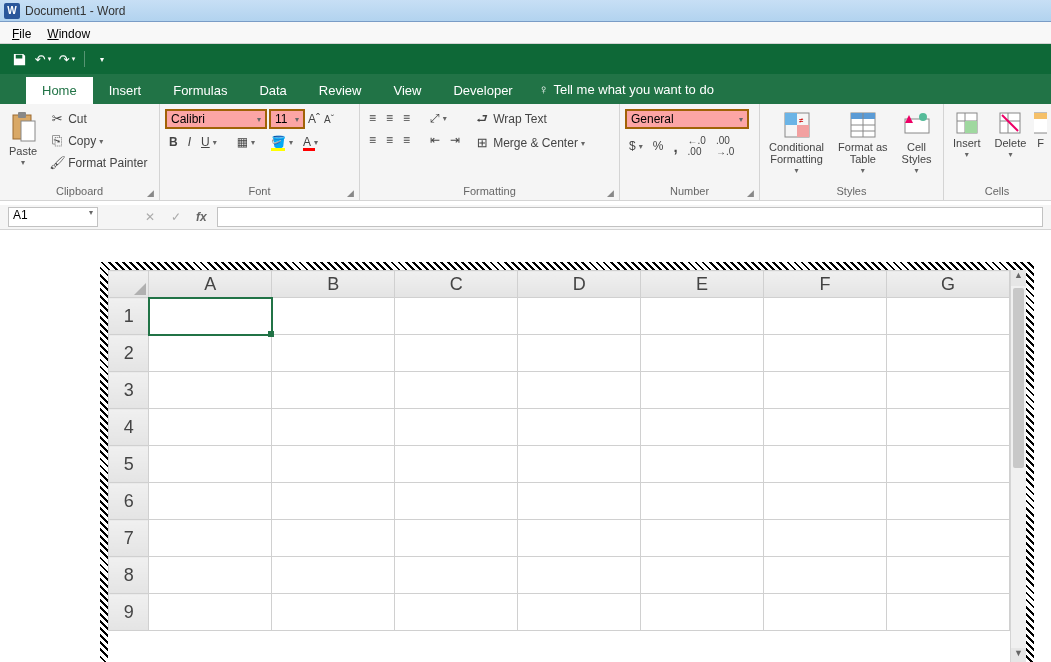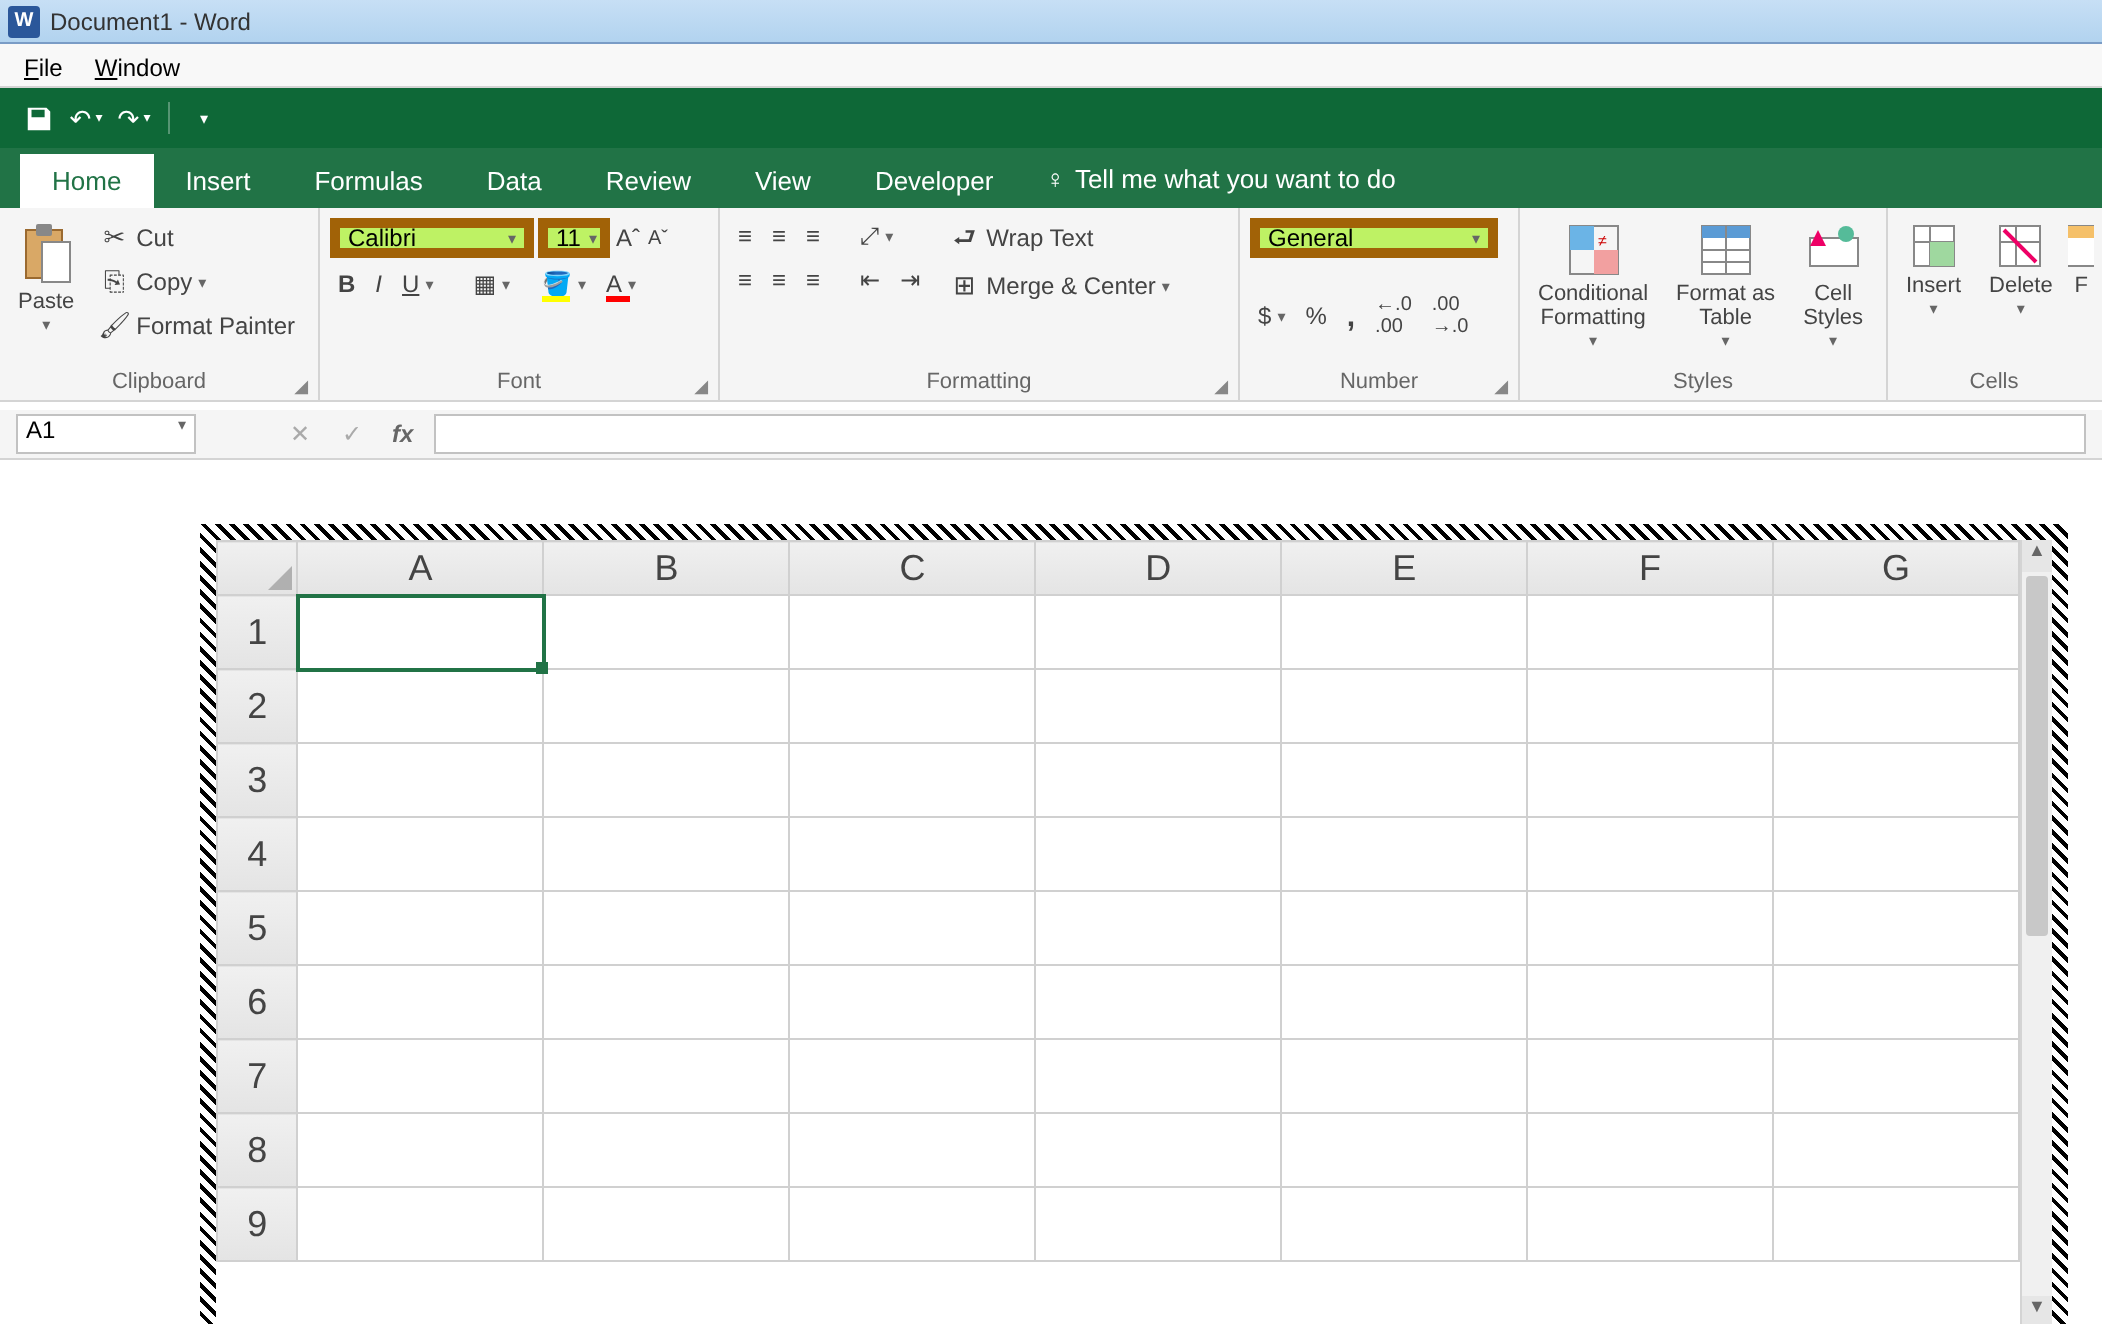--- a/index.html
+++ b/index.html
@@ -17,38 +17,38 @@
 
 
 .qat { height: 30px; background: #0e6837; display: flex; align-items: center; padding: 0 10px; gap: 6px; color: #fff; }
 .qat-icon { width: 18px; height: 18px; display: inline-flex; align-items: center; justify-content: center; font-size: 13px; cursor: default; }
 .qat-dd::after { content: "▾"; font-size: 7px; margin-left: 2px; }
 .qat-sep { width: 1px; height: 16px; background: rgba(255,255,255,0.3); margin: 0 2px; }
 
 
 .ribbon-tabs { height: 30px; background: #217346; display: flex; align-items: flex-end; padding: 0 10px; gap: 0; font-size: 13px; color: #fff; }
 .ribbon-tab { padding: 6px 16px; cursor: default; }
-.ribbon-tab.active { background: #fff; color: #217346; }
+.ribbon-tab.active { background: #fff; color: #217346; margin-left: 16px; }
 .tell-me { display: flex; align-items: center; gap: 5px; padding: 0 10px; height: 100%; }
 .bulb-icon { font-size: 13px; }
 
 
 .ribbon { height: 97px; background: #f5f5f5; border-bottom: 1px solid #d4d4d4; display: flex; align-items: stretch; }
 .group { border-right: 1px solid #d4d4d4; padding: 3px 3px 0 3px; display: flex; flex-direction: column; }
 .group-body { flex: 1; display: flex; align-items: flex-start; gap: 2px; }
 .group-label { text-align: center; font-size: 11px; color: #666; padding-bottom: 3px; position: relative; }
 .group-launcher { position: absolute; right: 2px; bottom: 2px; font-size: 9px; color: #888; }
 
 .vstack { display: flex; flex-direction: column; gap: 2px; }
 .hstack { display: flex; align-items: center; gap: 2px; }
 .ribbon-btn { padding: 2px 4px; display: inline-flex; align-items: center; gap: 3px; font-size: 12px; color: #444; cursor: default; white-space: nowrap; }
 .big-btn { display: flex; flex-direction: column; align-items: center; justify-content: center; gap: 2px; padding: 4px 6px; font-size: 11px; color: #444; text-align: center; cursor: default; line-height: 1.1; }
 .big-btn .ico { font-size: 24px; }
 .dd-arrow::after { content: " ▾"; font-size: 8px; color: #666; }
-.sel { border: 5px solid #a16207; background: #bef264; height: 20px; font-size: 12px; padding: 0 4px; display: inline-flex; align-items: center; justify-content: space-between; }
+.sel { border: 2px solid #a16207; background: #fca5a5; height: 20px; font-size: 12px; padding: 0 4px; display: inline-flex; align-items: center; justify-content: space-between; }
 .sel .arr { font-size: 8px; color: #666; margin-left: 4px; }
 
 
 .ico-sm { display: inline-block; width: 16px; height: 16px; text-align: center; line-height: 16px; font-size: 13px; }
 
 
 .fbar { height: 25px; background: #f5f5f5; border-bottom: 1px solid #d4d4d4; display: flex; align-items: center; gap: 6px; padding: 2px 8px; margin-top: 4px; }
 .name-box { width: 90px; height: 20px; border: 1px solid #c2c2c2; background: #fff; display: flex; padding: 0 4px; justify-content: space-between; }
 .fbar-btn { width: 20px; text-align: center; color: #aaa; font-size: 12px; }
 .fbar-fx { font-style: italic; font-weight: bold; font-size: 12px; color: #666; padding: 0 4px; }
@@ -237,21 +237,21 @@
         <span class="ribbon-btn dd-arrow">
             <span class="ico-sm">⊞</span>
             <span>Merge &amp; Center</span>
           </span>
       </div>
     </div>
     <div class="group-label"><span>Formatting</span><span class="group-launcher">◢</span></div>
   </div>
 
   <div class="group" style="width:140px">
-    <div class="group-body vstack" style="gap:16px;padding:2px">
+    <div class="group-body vstack" style="gap:4px;padding:2px">
       <span class="sel" style="width:124px">
           <span>General</span>
           <span class="arr">▾</span>
         </span>
       <div class="hstack">
         <span class="ribbon-btn dd-arrow">
             <span>$</span>
           </span>
         <span class="ribbon-btn">
             <span>%</span>

